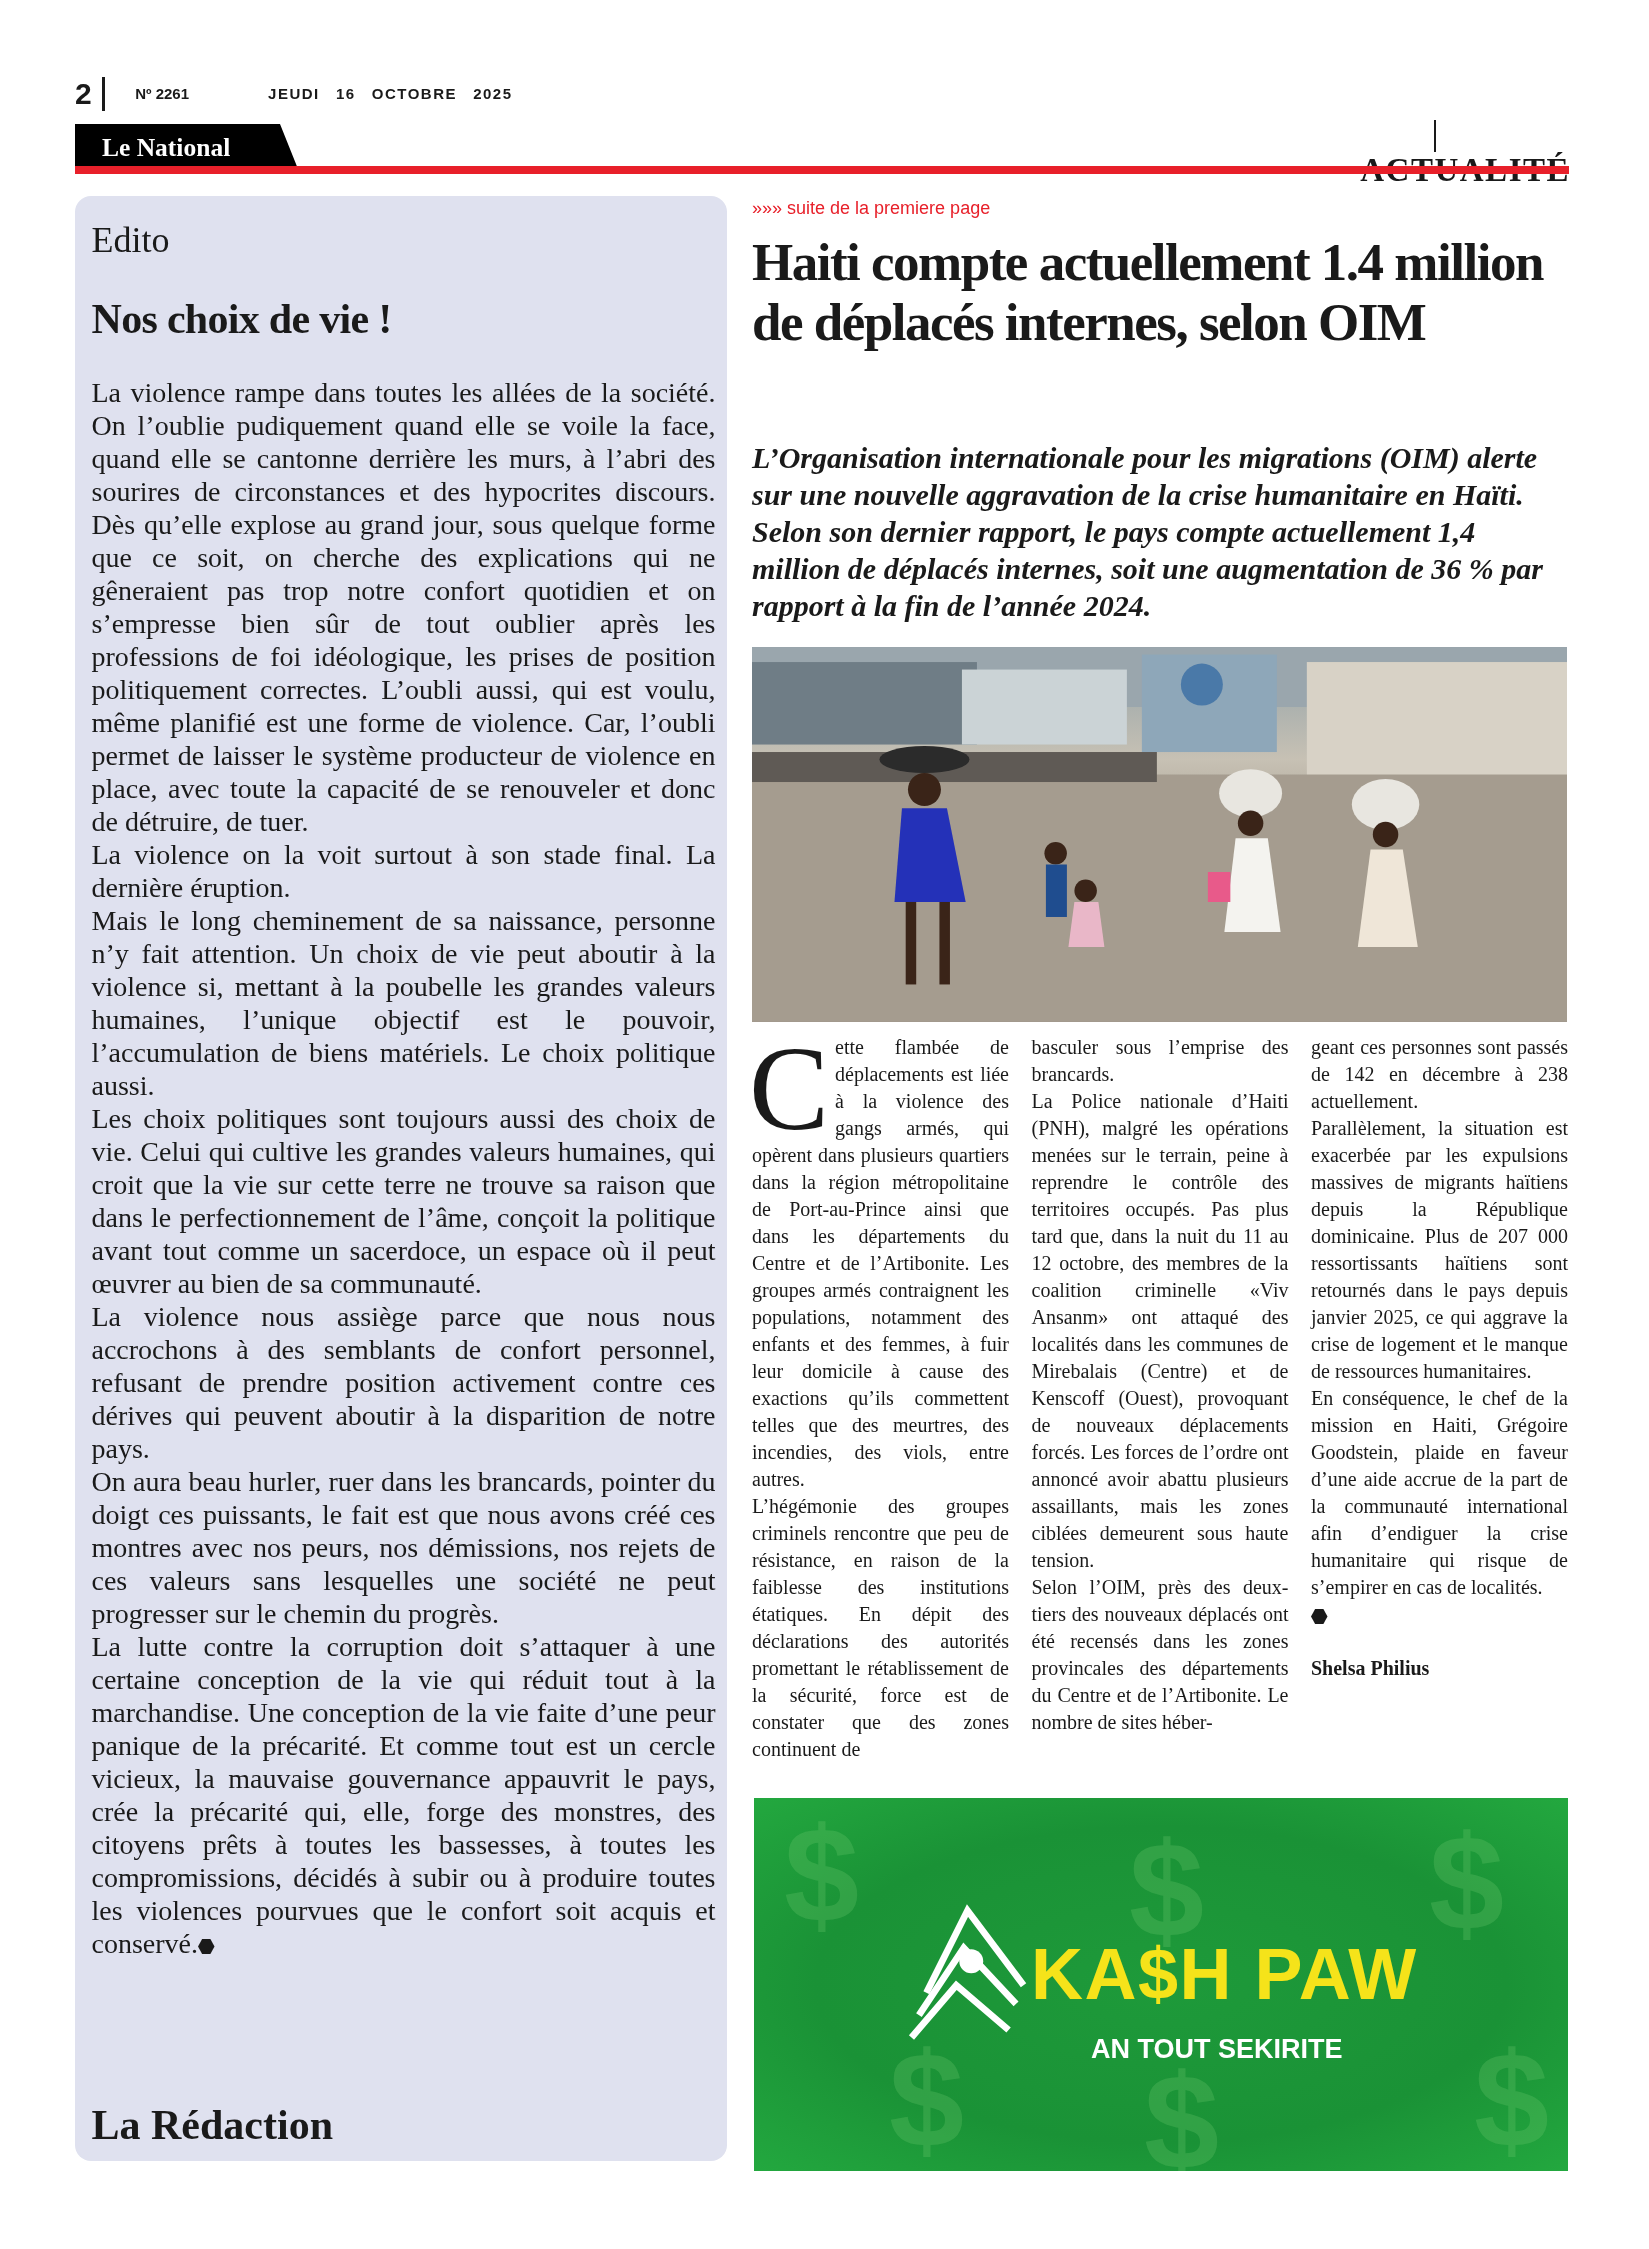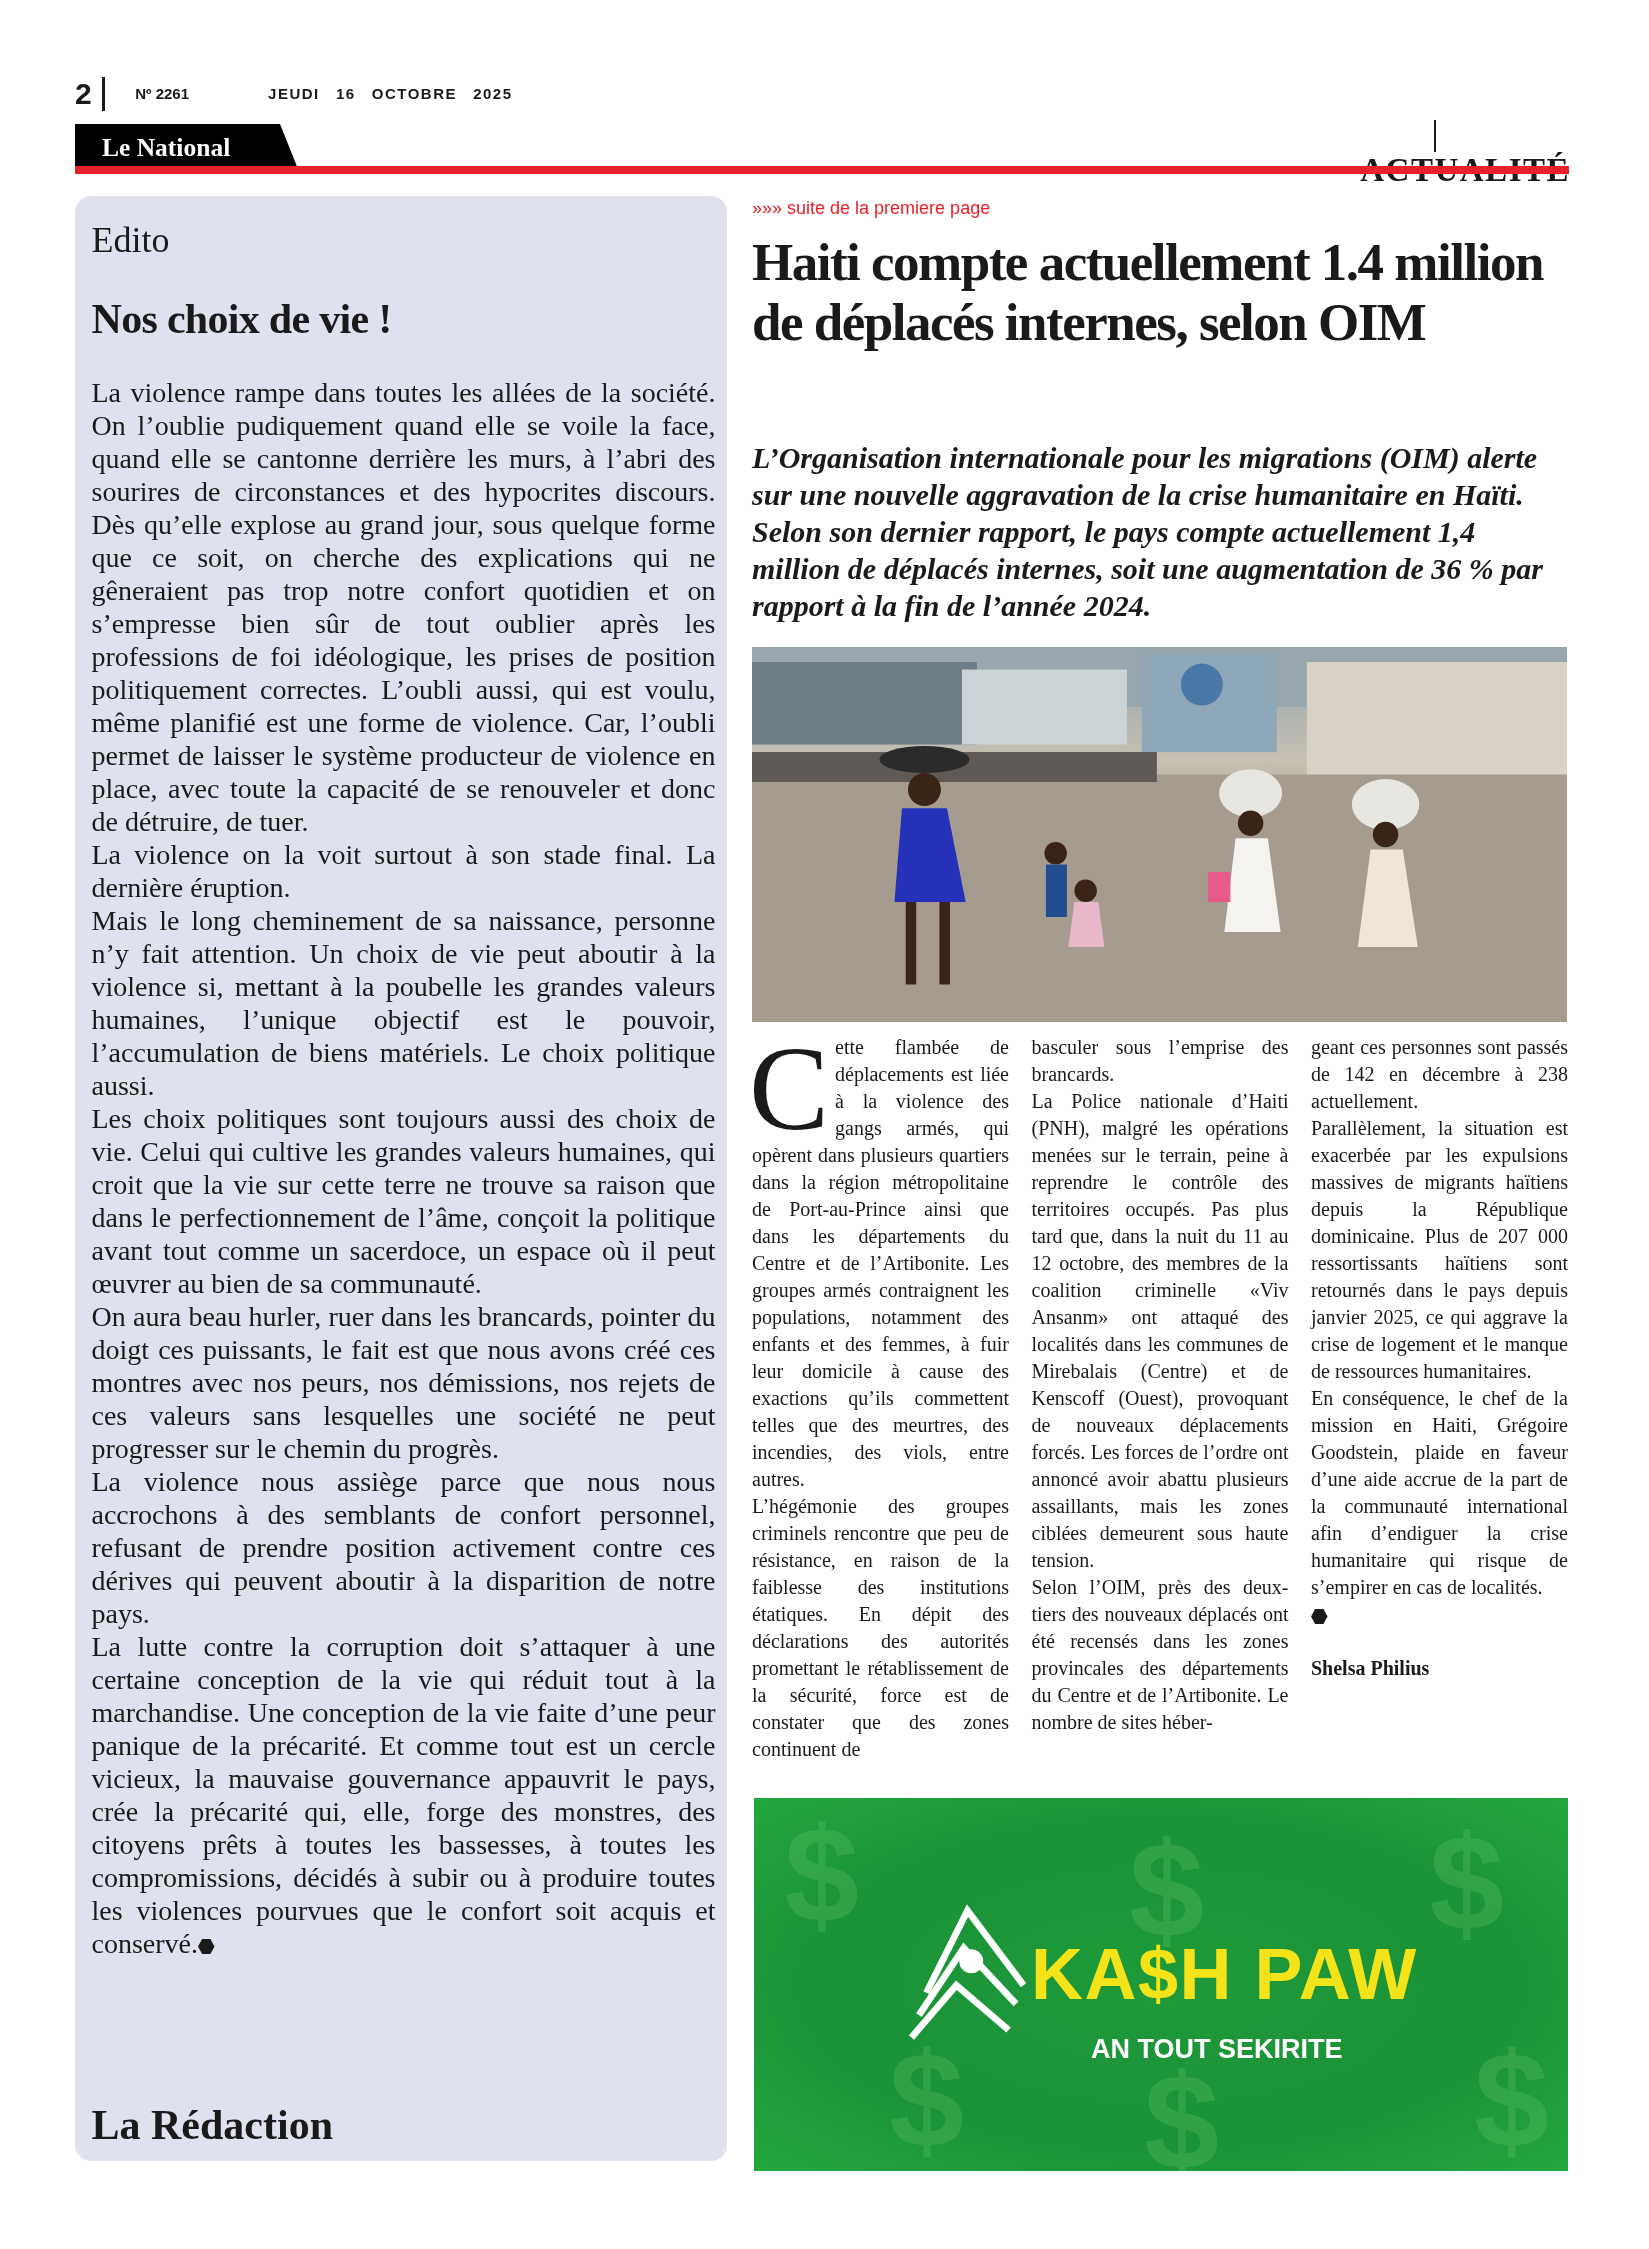--- a/index.html
+++ b/index.html
@@ -58,22 +58,22 @@
 <div class="redbar"></div>
 
 <section class="edito">
   <div class="kicker">Edito</div>
   <h2 class="title" style="margin:0">Nos choix de vie !</h2>
   <div class="body">
     <p>La violence rampe dans toutes les allées de la société. On l’oublie pudiquement quand elle se voile la face, quand elle se cantonne derrière les murs, à l’abri des sourires de circonstances et des hypocrites discours. Dès qu’elle explose au grand jour, sous quelque forme que ce soit, on cherche des explications qui ne gêneraient pas trop notre confort quotidien et on s’empresse bien sûr de tout oublier après les professions de foi idéologique, les prises de position politiquement correctes. L’oubli aussi, qui est voulu, même planifié est une forme de violence. Car, l’oubli permet de laisser le système producteur de violence en place, avec toute la capacité de se renouveler et donc de détruire, de tuer.</p>
     <p>La violence on la voit surtout à son stade final. La dernière éruption.</p>
     <p>Mais le long cheminement de sa naissance, personne n’y fait attention. Un choix de vie peut aboutir à la violence si, mettant à la poubelle les grandes valeurs humaines, l’unique objectif est le pouvoir, l’accumulation de biens matériels. Le choix politique aussi.</p>
     <p>Les choix politiques sont toujours aussi des choix de vie. Celui qui cultive les grandes valeurs humaines, qui croit que la vie sur cette terre ne trouve sa raison que dans le perfectionnement de l’âme, conçoit la politique avant tout comme un sacerdoce, un espace où il peut œuvrer au bien de sa communauté.</p>
+    <p>La violence nous assiège parce que nous nous accrochons à des semblants de confort personnel, refusant de prendre position activement contre ces dérives qui peuvent aboutir à la disparition de notre pays.</p>
     <p>On aura beau hurler, ruer dans les brancards, pointer du doigt ces puissants, le fait est que nous avons créé ces montres avec nos peurs, nos démissions, nos rejets de ces valeurs sans lesquelles une société ne peut progresser sur le chemin du progrès.</p>
-    <p>La violence nous assiège parce que nous nous accrochons à des semblants de confort personnel, refusant de prendre position activement contre ces dérives qui peuvent aboutir à la disparition de notre pays.</p>
     <p><span>La lutte contre la corruption doit s’attaquer à une certaine conception de la vie qui réduit tout à la marchandise. Une conception de la vie faite d’une peur panique de la précarité. Et comme tout est un cercle vicieux, la mauvaise gouvernance appauvrit le pays, crée la précarité qui, elle, forge des monstres, des citoyens prêts à toutes les bassesses, à toutes les compromissions, décidés à subir ou à produire toutes les violences pourvues que le confort soit acquis et conservé.</span><span class="endmark"></span></p>
   </div>
   <div class="sign">La Rédaction</div>
 </section>
 
 <article class="article">
   <div class="suite">»»» suite de la premiere page</div>
   <h1 class="headline" style="margin:0">Haiti compte actuellement 1.4 million de déplacés internes, selon OIM</h1>
   <div class="lede">L’Organisation internationale pour les migrations (OIM) alerte sur une nouvelle aggravation de la crise humanitaire en Haïti. Selon son dernier rapport, le pays compte actuellement 1,4 million de déplacés internes, soit une augmentation de 36 % par rapport à la fin de l’année 2024.</div>
   <div class="photo" title="Une femme et des enfants portant des ballots sur la tête marchent dans une rue">

